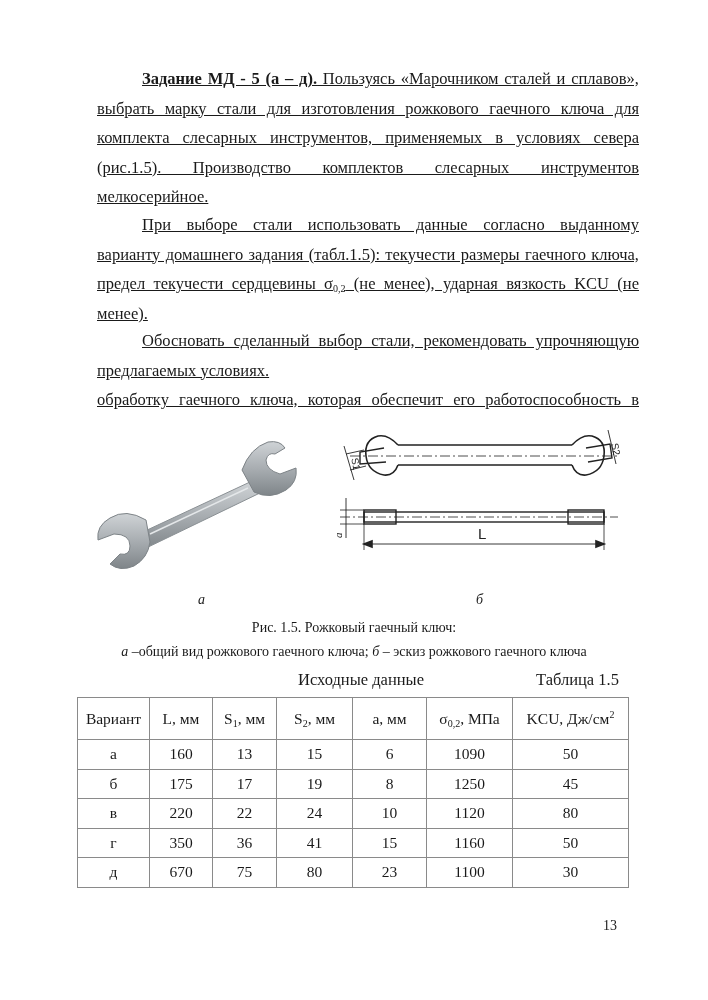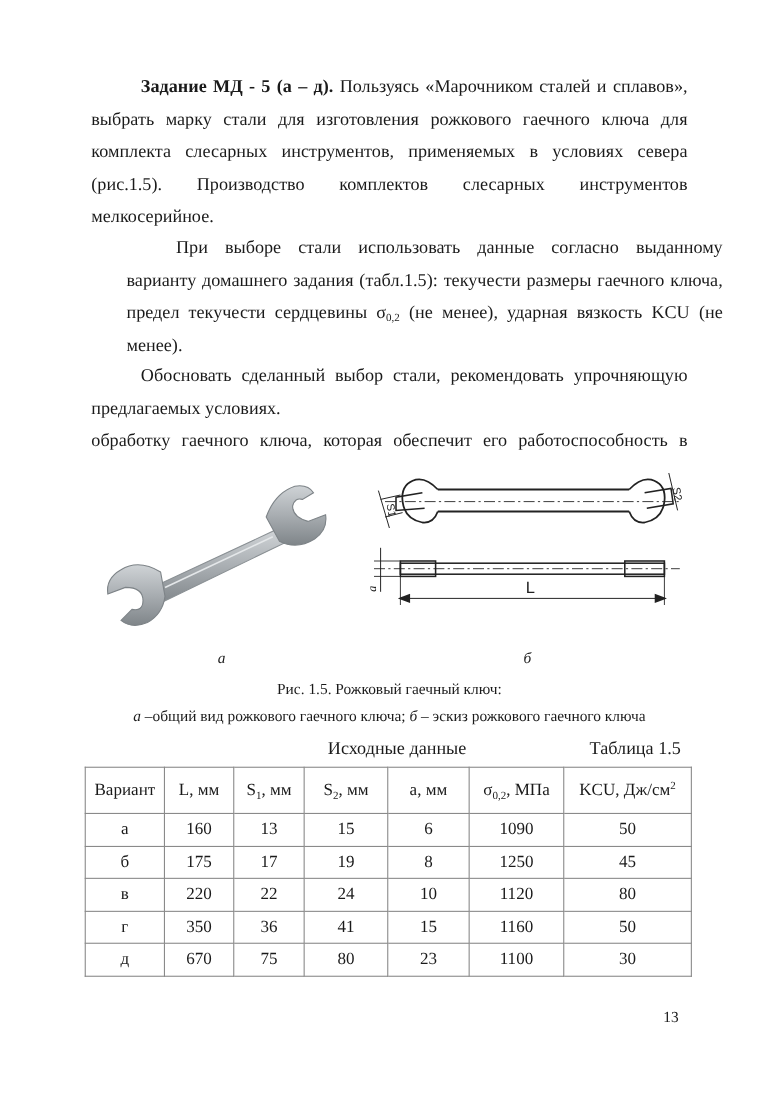--- a/index.html
+++ b/index.html
@@ -1,18 +1,18 @@
 <!DOCTYPE html>
 <html><head>
 <meta charset="utf-8">
 <style>
   html,body{margin:0;padding:0;background:#fff;}
   body{width:708px;height:1000px;position:relative;overflow:hidden;
        font-family:"Liberation Serif","DejaVu Serif",serif;color:#1a1a1a;}
-  .para{position:absolute;left:83px;width:542px;font-size:16.5px;line-height:29.5px;text-align:justify;}
+  .para{position:absolute;left:97px;width:542px;font-size:16.5px;line-height:29.5px;text-align:justify;text-decoration:underline;}
   .para .ln{display:block;text-align:justify;text-align-last:justify;white-space:nowrap;}
   .para .ln.last{text-align-last:left;}
   .ind{padding-left:45px;}
   b{font-weight:bold;}
   sub{font-size:10px;vertical-align:-3px;line-height:0;}
   sup{font-size:10px;vertical-align:6px;line-height:0;}
   .fig-photo{position:absolute;left:90px;top:430px;width:240px;height:150px;}
   .fig-draw{position:absolute;left:320px;top:420px;width:300px;height:150px;}
   .lbl{position:absolute;font-style:italic;font-size:14px;}
   .cap{position:absolute;left:0;width:708px;text-align:center;font-size:14px;}
@@ -28,21 +28,21 @@
 <body>
 
 <div class="para" style="top:64px;">
   <span class="ln ind"><b>Задание МД - 5 (а – д).</b><span> Пользуясь «Марочником сталей и сплавов»,</span></span>
   <span class="ln">выбрать марку стали для изготовления рожкового гаечного ключа для</span>
   <span class="ln">комплекта слесарных инструментов, применяемых в условиях севера</span>
   <span class="ln">(рис.1.5). Производство комплектов слесарных инструментов</span>
   <span class="ln last">мелкосерийное.</span>
 </div>
 
-<div class="para" style="top:210px;margin-left:32px;">
+<div class="para" style="top:210px;">
   <span class="ln ind">При выборе стали использовать данные согласно выданному</span>
   <span class="ln">варианту домашнего задания (табл.1.5): текучести размеры гаечного ключа,</span>
   <span class="ln"><span>предел текучести сердцевины σ</span><sub>0,2</sub><span> (не менее), ударная вязкость KCU (не</span></span>
   <span class="ln last">менее).</span>
 </div>
 
 <div class="para" style="top:326px;">
   <span class="ln ind">Обосновать сделанный выбор стали, рекомендовать упрочняющую</span>
   <span class="ln last">предлагаемых условиях.</span>
   <span class="ln">обработку гаечного ключа, которая обеспечит его работоспособность в</span>

